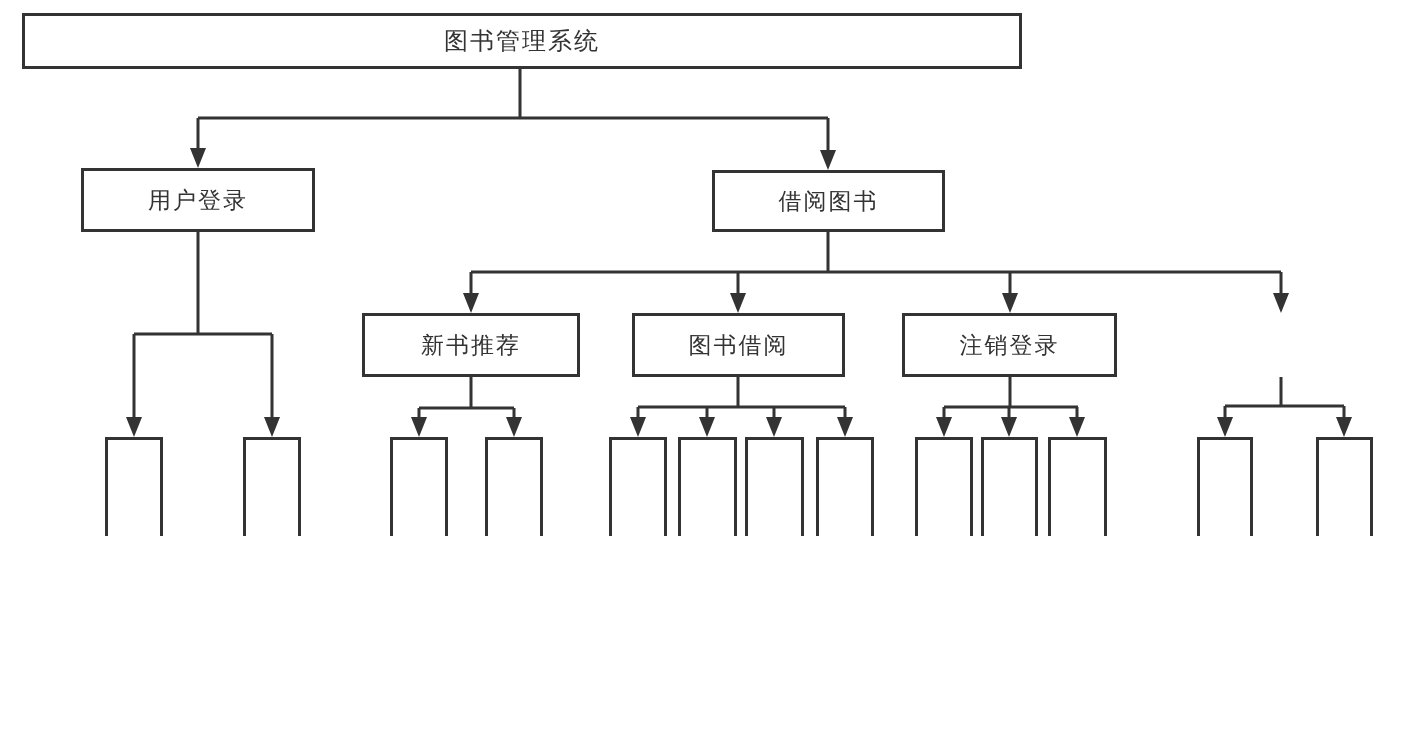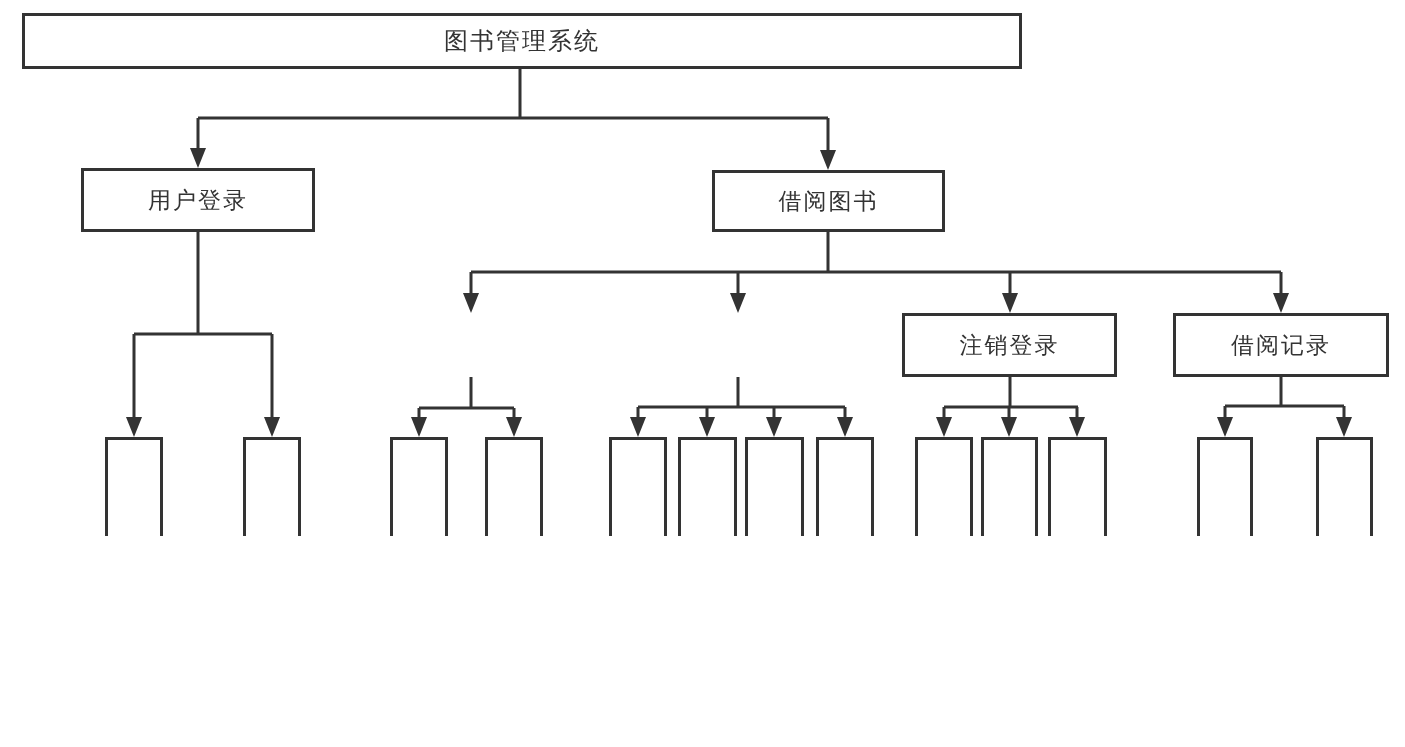--- a/index.html
+++ b/index.html
@@ -95,22 +95,23 @@
       <polygon points="1217,417 1233,417 1225,437"></polygon>
       <polygon points="1336,417 1352,417 1344,437"></polygon>
     </g>
   </svg>
 
   <div class="node h root" style="left:22px; top:13px; width:1000px; height:56px">图书管理系统</div>
 
   <div class="node h" style="left:81px; top:168px; width:234px; height:64px">用户登录</div>
   <div class="node h" style="left:712px; top:170px; width:233px; height:62px">借阅图书</div>
 
+  <div class="node h" style="left:362px; top:313px; width:218px; height:64px">新书推荐</div>
+  <div class="node h" style="left:632px; top:313px; width:213px; height:64px">图书借阅</div>
   <div class="node h" style="left:902px; top:313px; width:215px; height:64px">注销登录</div>
-  <div class="node h" style="left:1173px; top:313px; width:216px; height:64px">借阅记录</div>
 
   <div class="node v" style="left:105px; top:437px; width:58px; height:300px">用户登录</div>
   <div class="node v" style="left:243px; top:437px; width:58px; height:300px">注销登录</div>
 
   <div class="node v" style="left:390px; top:437px; width:58px; height:300px">查询图书</div>
   <div class="node v" style="left:485px; top:437px; width:58px; height:300px">借阅图书</div>
 
   <div class="node v" style="left:609px; top:437px; width:58px; height:300px">查询图书</div>
   <div class="node v" style="left:678px; top:437px; width:59px; height:300px">新增图书（管理员）</div>
   <div class="node v" style="left:745px; top:437px; width:59px; height:300px">编辑图书（管理员）</div>

